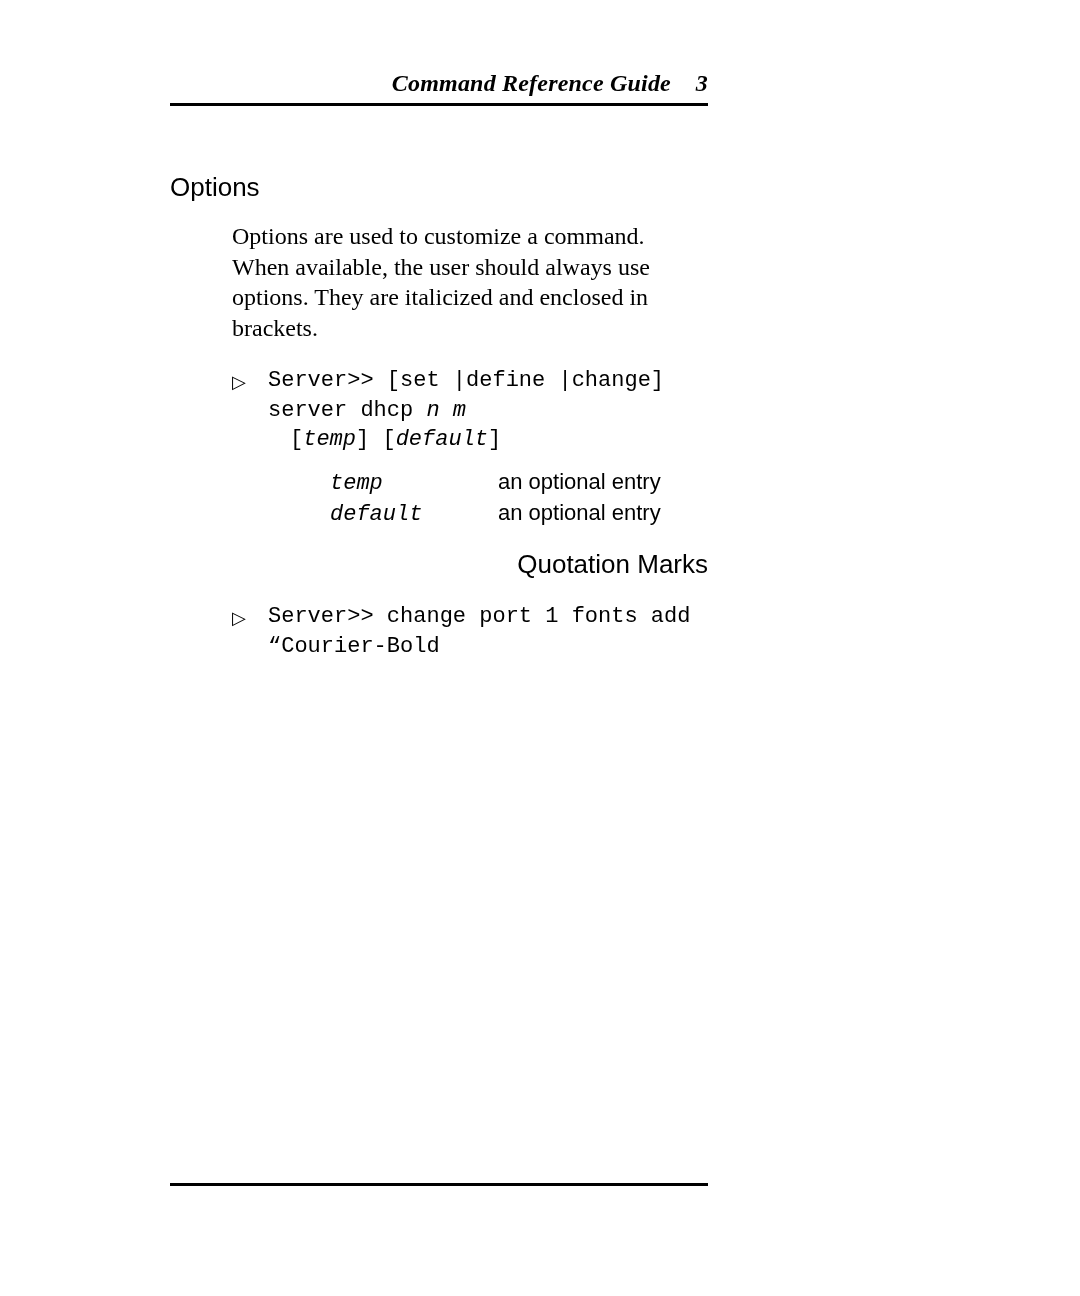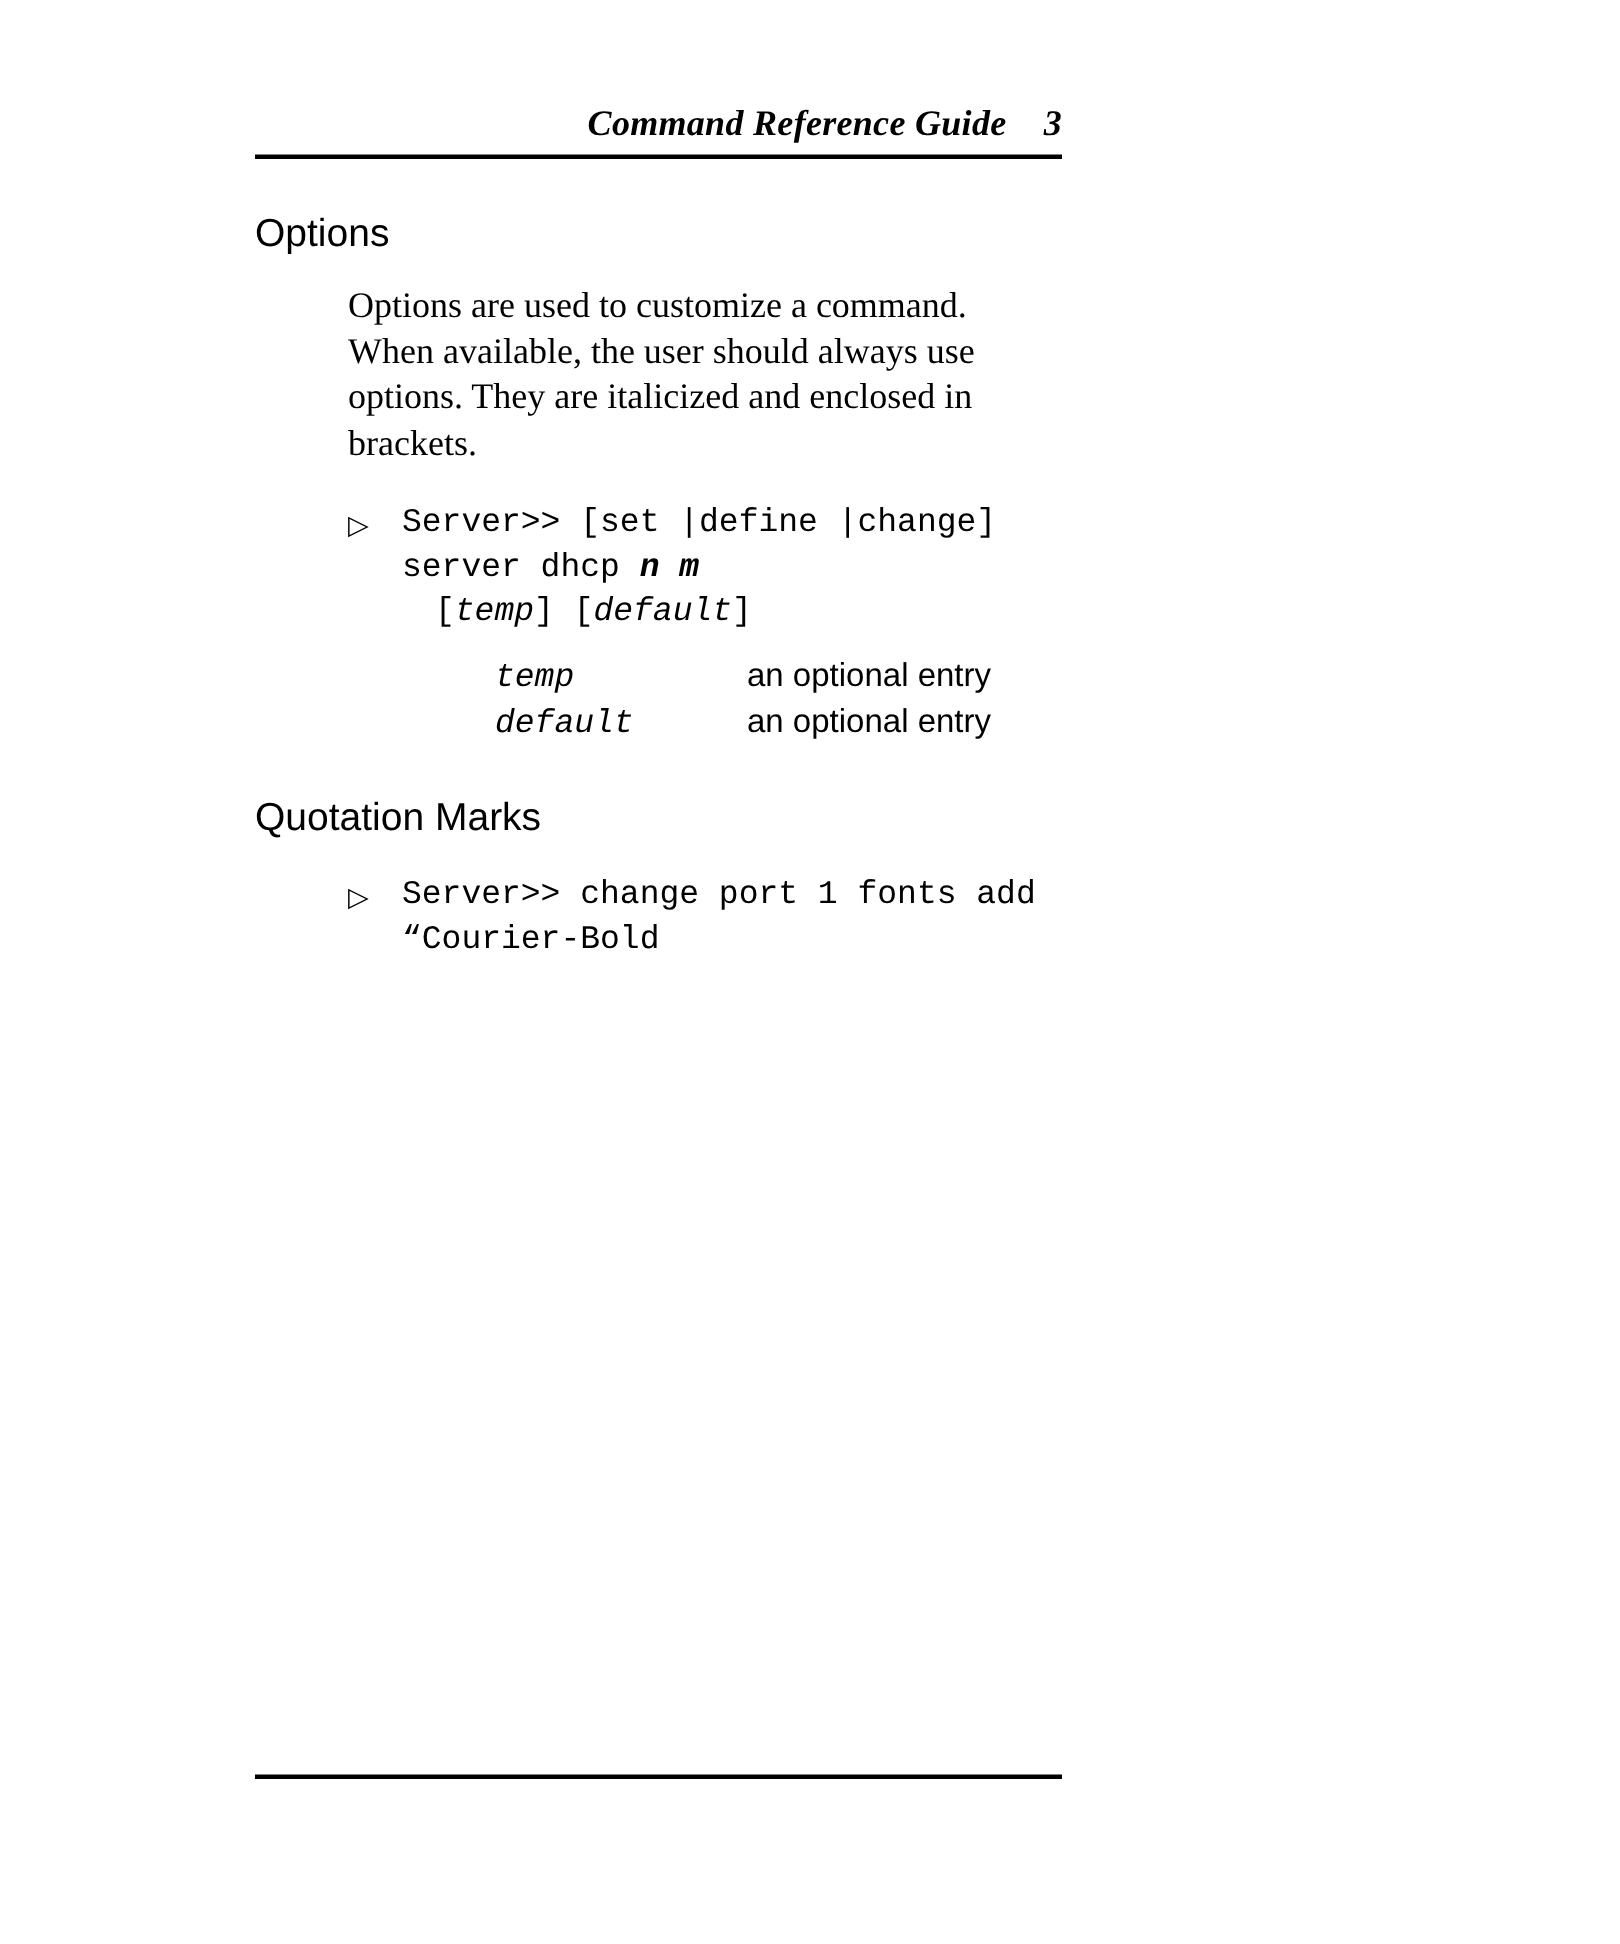--- a/index.html
+++ b/index.html
@@ -25,24 +25,24 @@
     font-style: italic;
     font-size: 24px;
     padding-bottom: 6px;
     border-bottom: 3px solid #000;
     letter-spacing: 0.2px;
   }
   .section-title {
     font-family: "Helvetica Neue", Helvetica, Arial, sans-serif;
     font-size: 26px;
     font-weight: 400;
-    margin-top: 34px;
+    margin-top: 66px;
     margin-bottom: 18px;
   }
-  .section-title.second { margin-top: 34px; }
+  .section-title.second { margin-top: 22px; text-align: right; }
   .body-para {
     font-size: 24px;
     line-height: 1.28;
     margin-left: 62px;
     margin-right: 13px;
   }
   .example-block {
     margin-top: 22px;
     margin-left: 62px;
   }
@@ -54,21 +54,21 @@
     line-height: 28px;
     padding-top: 2px;
   }
   .mono-wrap {
     font-family: "Courier New", Courier, monospace;
     font-size: 22px;
     line-height: 1.35;
     white-space: normal;
   }
   .mono-wrap .it { font-style: italic; }
-  .mono-wrap .bi { font-style: italic; font-weight: 700; }
+  .mono-wrap .bi { font-style: italic; font-weight: 400; }
   .cont { margin-left: 58px; } 
   .opt-table {
     margin-left: 98px;
     margin-top: 14px;
   }
   .opt-row { display: flex; align-items: baseline; margin-bottom: 4px; }
   .opt-term {
     font-family: "Courier New", Courier, monospace;
     font-style: italic;
     font-size: 22px;

